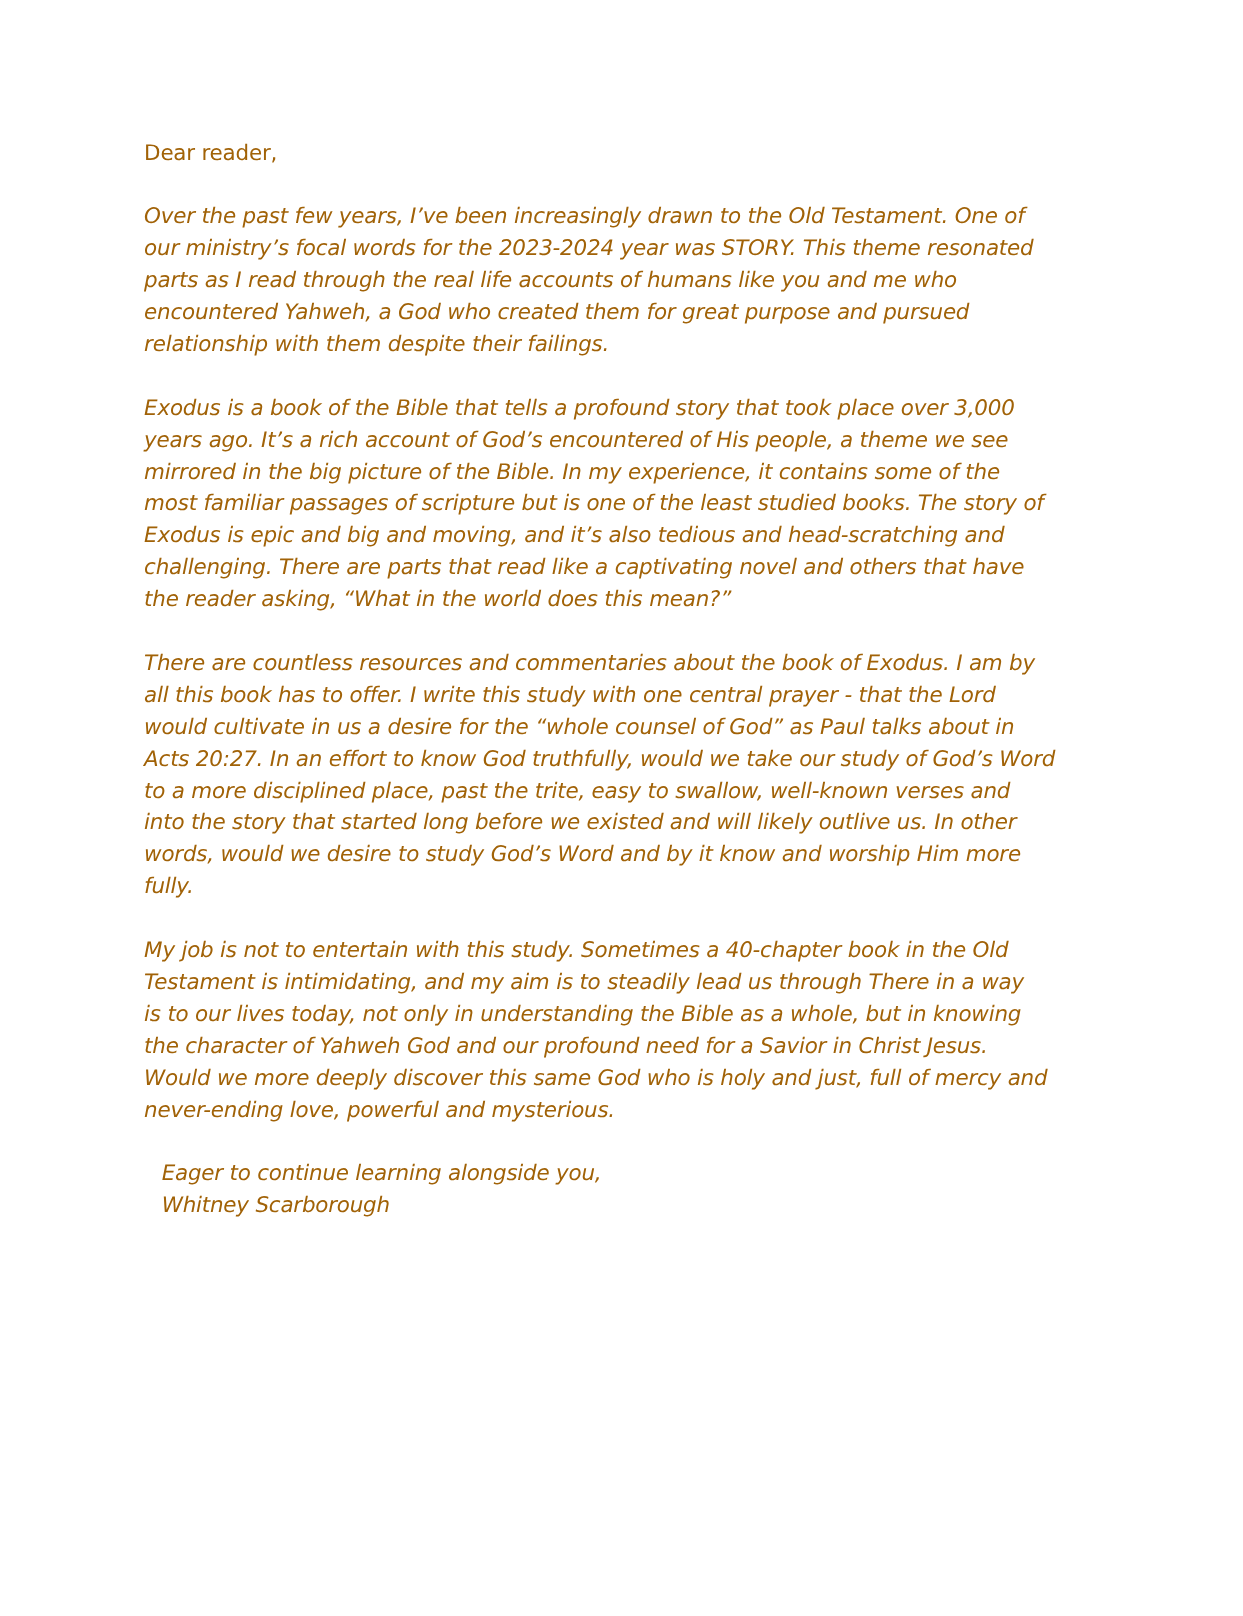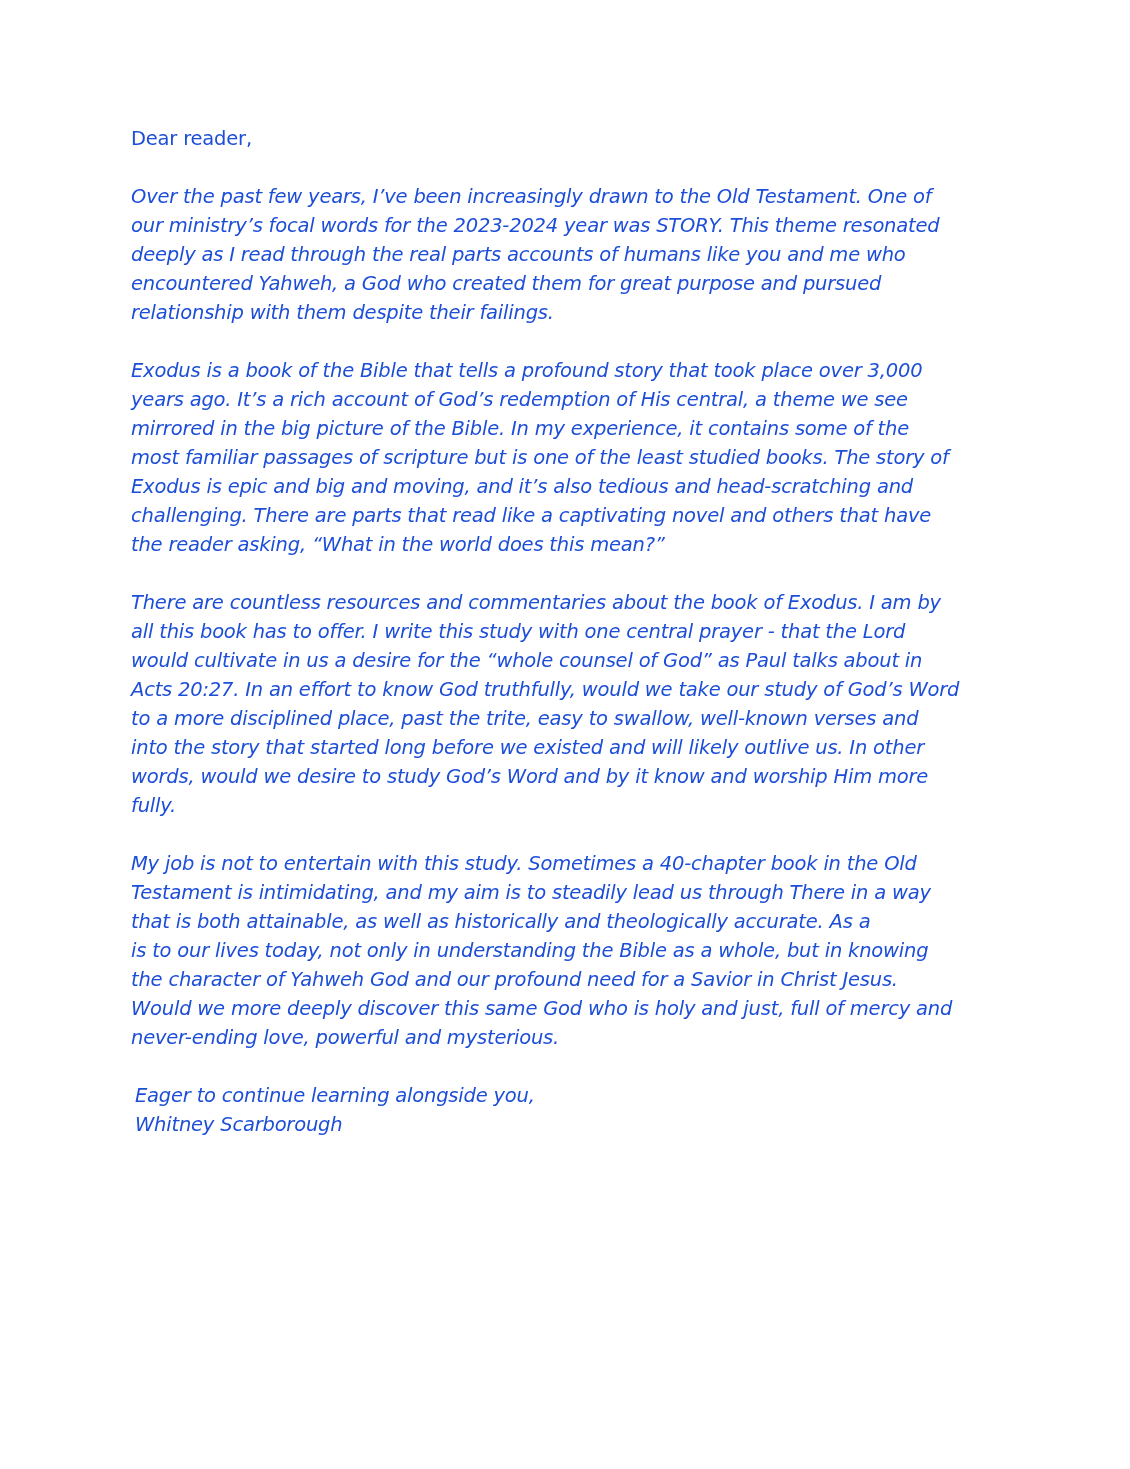--- a/index.html
+++ b/index.html
@@ -1,40 +1,40 @@
 <!DOCTYPE html>
 <html><head>
 <meta charset="utf-8">
 <style>
   html, body { margin: 0; padding: 0; background: #ffffff; }
   body { width: 1130px; height: 1469px; position: relative; overflow: hidden; }
   .page { position: absolute; left: 131px; top: 124px; width: 890px;
           font-family: "DejaVu Sans", sans-serif; font-size: 19.5px; line-height: 29px;
-          color: #1d4ed8; letter-spacing: -0.2px; }
+          color: #a16207; letter-spacing: -0.2px; }
   .para { margin: 0 0 29px 0; }
   .line { display: block; white-space: nowrap; font-style: italic; }
-  .sig { margin: 4px; }
+  .sig { margin: 16px; }
 </style>
 </head>
 <body>
 
 <div class="page">
   <p class="para">Dear reader,</p>
 
   <p class="para">
     <span class="line">Over the past few years, I’ve been increasingly drawn to the Old Testament. One of</span>
     <span class="line">our ministry’s focal words for the 2023-2024 year was STORY. This theme resonated</span>
-    <span class="line">deeply as I read through the real parts accounts of humans like you and me who</span>
+    <span class="line">parts as I read through the real life accounts of humans like you and me who</span>
     <span class="line">encountered Yahweh, a God who created them for great purpose and pursued</span>
     <span class="line">relationship with them despite their failings.</span>
   </p>
 
   <p class="para">
     <span class="line">Exodus is a book of the Bible that tells a profound story that took place over 3,000</span>
-    <span class="line">years ago. It’s a rich account of God’s redemption of His central, a theme we see</span>
+    <span class="line">years ago. It’s a rich account of God’s encountered of His people, a theme we see</span>
     <span class="line">mirrored in the big picture of the Bible. In my experience, it contains some of the</span>
     <span class="line">most familiar passages of scripture but is one of the least studied books. The story of</span>
     <span class="line">Exodus is epic and big and moving, and it’s also tedious and head-scratching and</span>
     <span class="line">challenging. There are parts that read like a captivating novel and others that have</span>
     <span class="line">the reader asking, “What in the world does this mean?”</span>
   </p>
 
   <p class="para">
     <span class="line">There are countless resources and commentaries about the book of Exodus. I am by</span>
     <span class="line">all this book has to offer. I write this study with one central prayer - that the Lord</span>
@@ -42,21 +42,20 @@
     <span class="line">Acts 20:27. In an effort to know God truthfully, would we take our study of God’s Word</span>
     <span class="line">to a more disciplined place, past the trite, easy to swallow, well-known verses and</span>
     <span class="line">into the story that started long before we existed and will likely outlive us. In other</span>
     <span class="line">words, would we desire to study God’s Word and by it know and worship Him more</span>
     <span class="line">fully.</span>
   </p>
 
   <p class="para">
     <span class="line">My job is not to entertain with this study. Sometimes a 40-chapter book in the Old</span>
     <span class="line">Testament is intimidating, and my aim is to steadily lead us through There in a way</span>
-    <span class="line">that is both attainable, as well as historically and theologically accurate. As a</span>
     <span class="line">is to our lives today, not only in understanding the Bible as a whole, but in knowing</span>
     <span class="line">the character of Yahweh God and our profound need for a Savior in Christ Jesus.</span>
     <span class="line">Would we more deeply discover this same God who is holy and just, full of mercy and</span>
     <span class="line">never-ending love, powerful and mysterious.</span>
   </p>
 
   <p class="sig">
     <span class="line">Eager to continue learning alongside you,</span>
     <span class="line">Whitney Scarborough</span>
   </p>

